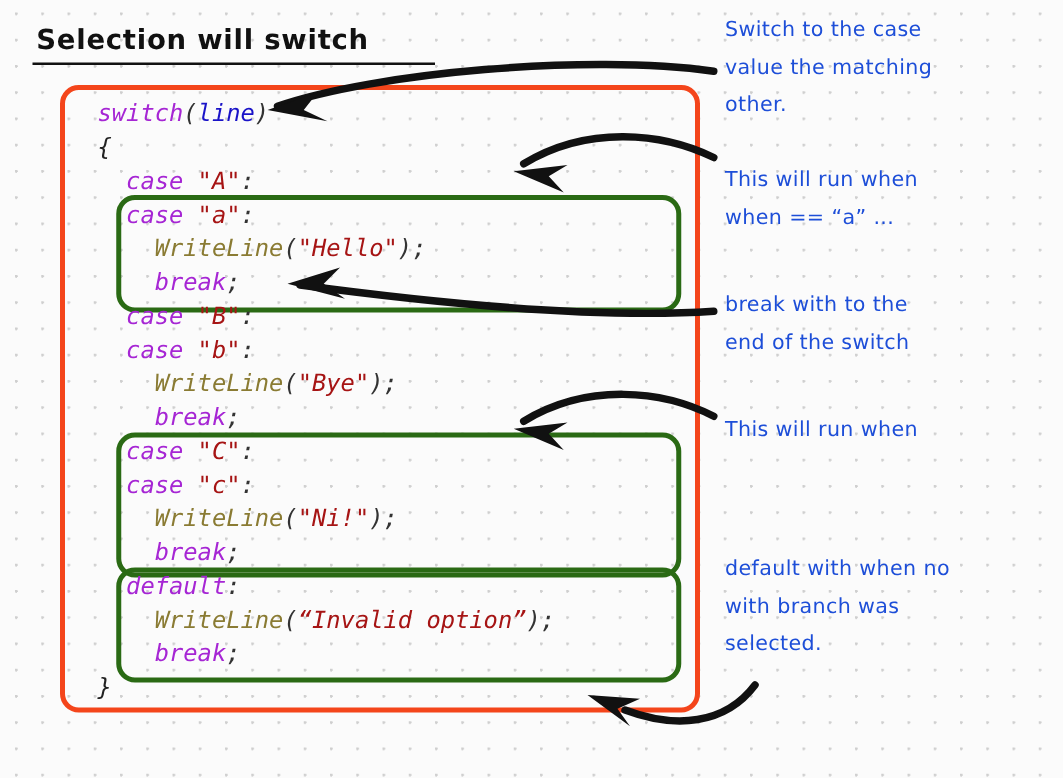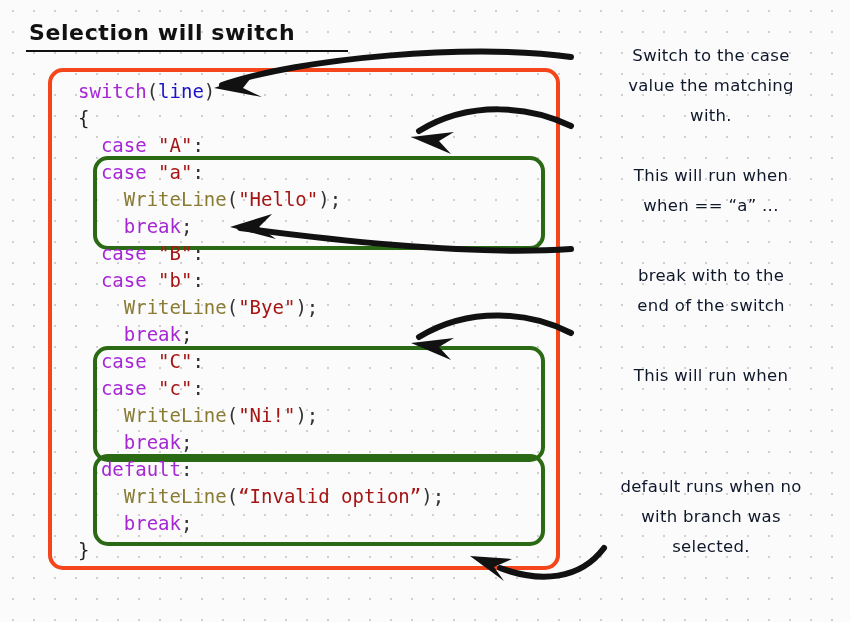--- a/index.html
+++ b/index.html
@@ -50,41 +50,40 @@
 
   
   #code {
     position: absolute;
     left: 78px;
     top: 78px;
     font-family: "DejaVu Sans Mono", monospace;
     font-size: 19px;
     line-height: 27px;
     white-space: pre;
+    font-style: italic;
   }
   .ln { height: 27px; }
   .kw   { color: #a626d4; }      
   .var  { color: #1a13c8; }      
   .fn   { color: #8a7b33; }      
   .str  { color: #a61414; }      
   .pun  { color: #333333; }      
   .brace{ color: #222222; }
 
   
   .note {
     position: absolute;
     font-family: "DejaVu Sans", sans-serif;
     font-size: 16.5px;
     line-height: 30px;
-    color: #0f172a;
-    text-align: center;
+    color: #1d4ed8;
     width: 262px;
     left: 580px;
     letter-spacing: 0.3px;
-    margin-top: 32px;
   }
   #note-switch  { top: 9px; }
   #note-casea   { top: 129px; }
   #note-break   { top: 229px; }
   #note-casec   { top: 329px; }
   #note-default { top: 440px; }
 
   #overlay {
     position: absolute;
     left: 0; top: 0;
@@ -134,32 +133,32 @@
       <path d="M 604 548 C 580 580 540 583 500 568" fill="none" stroke="#111111" stroke-width="6" stroke-linecap="round"></path>
       <path d="M 470 556 L 512 559 L 494 567 L 504 581 Z" fill="#111111"></path>
     </g>
   </svg>
 
   <div id="code"><div class="ln"><span class="kw">switch</span><span class="pun">(</span><span class="var">line</span><span class="pun">)</span></div><div class="ln"><span class="brace">{</span></div><div class="ln"><span>  </span><span class="kw">case </span><span class="str">"A"</span><span class="pun">:</span></div><div class="ln"><span>  </span><span class="kw">case </span><span class="str">"a"</span><span class="pun">:</span></div><div class="ln"><span>    </span><span class="fn">WriteLine</span><span class="pun">(</span><span class="str">"Hello"</span><span class="pun">)</span><span class="pun">;</span></div><div class="ln"><span>    </span><span class="kw">break</span><span class="pun">;</span></div><div class="ln"><span>  </span><span class="kw">case </span><span class="str">"B"</span><span class="pun">:</span></div><div class="ln"><span>  </span><span class="kw">case </span><span class="str">"b"</span><span class="pun">:</span></div><div class="ln"><span>    </span><span class="fn">WriteLine</span><span class="pun">(</span><span class="str">"Bye"</span><span class="pun">)</span><span class="pun">;</span></div><div class="ln"><span>    </span><span class="kw">break</span><span class="pun">;</span></div><div class="ln"><span>  </span><span class="kw">case </span><span class="str">"C"</span><span class="pun">:</span></div><div class="ln"><span>  </span><span class="kw">case </span><span class="str">"c"</span><span class="pun">:</span></div><div class="ln"><span>    </span><span class="fn">WriteLine</span><span class="pun">(</span><span class="str">"Ni!"</span><span class="pun">)</span><span class="pun">;</span></div><div class="ln"><span>    </span><span class="kw">break</span><span class="pun">;</span></div><div class="ln"><span>  </span><span class="kw">default</span><span class="pun">:</span></div><div class="ln"><span>    </span><span class="fn">WriteLine</span><span class="pun">(</span><span class="str">“Invalid option”</span><span class="pun">)</span><span class="pun">;</span></div><div class="ln"><span>    </span><span class="kw">break</span><span class="pun">;</span></div><div class="ln"><span class="brace">}</span></div></div>
 
   <div class="note" id="note-switch">
       <div>Switch to the case</div>
       <div>value the matching</div>
-      <div>with.</div>
+      <div>other.</div>
     </div>
   <div class="note" id="note-casea">
       <div>This will run when</div>
       <div>when ==  “a” ...</div>
     </div>
   <div class="note" id="note-break">
       <div>break with to the</div>
       <div>end of the switch</div>
     </div>
   <div class="note" id="note-casec">
       <div>This will run when</div>
     </div>
   <div class="note" id="note-default">
-      <div>default runs when no</div>
+      <div>default with when no</div>
       <div>with branch was</div>
       <div>selected.</div>
     </div>
 
 </div>
 
 </body></html>

